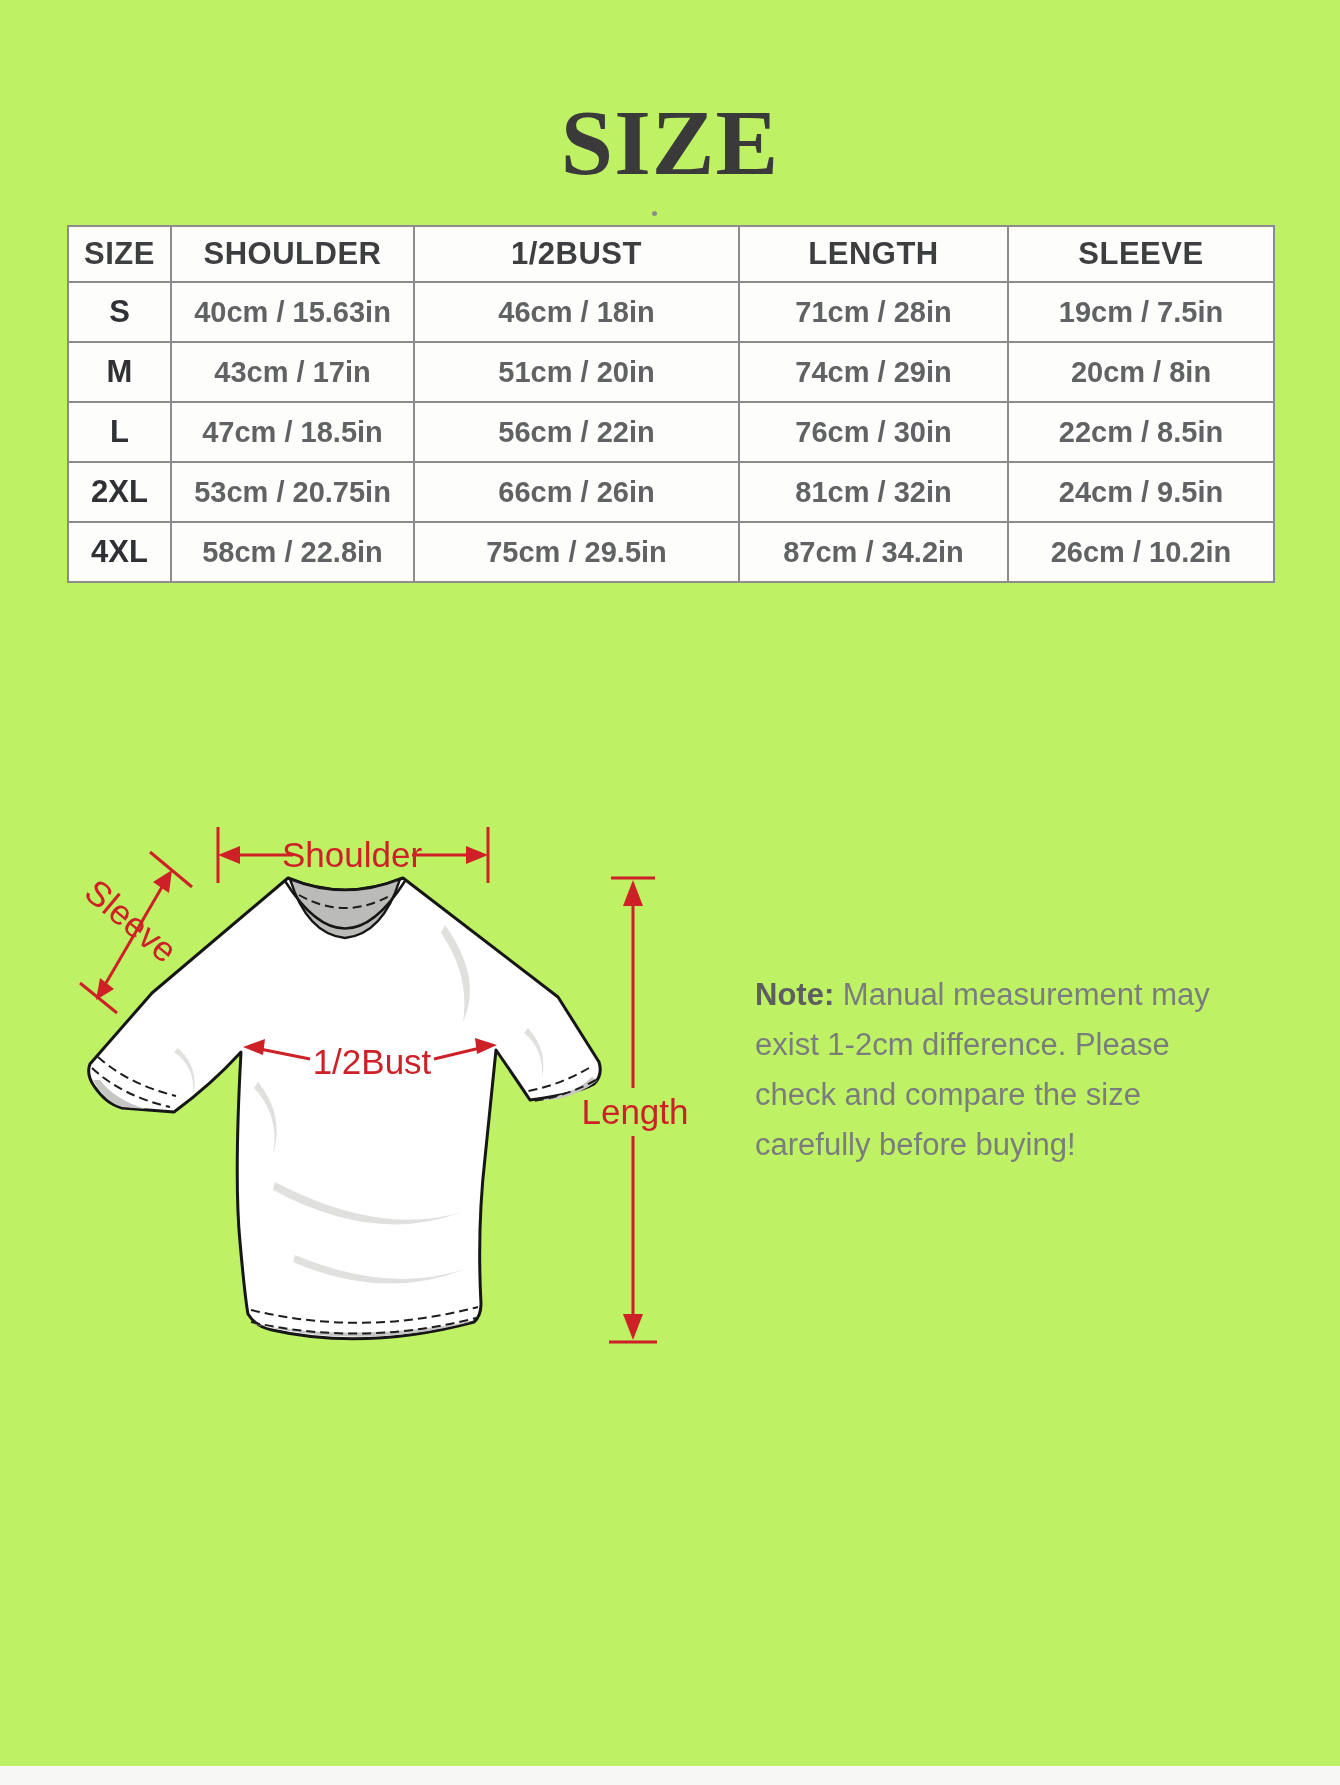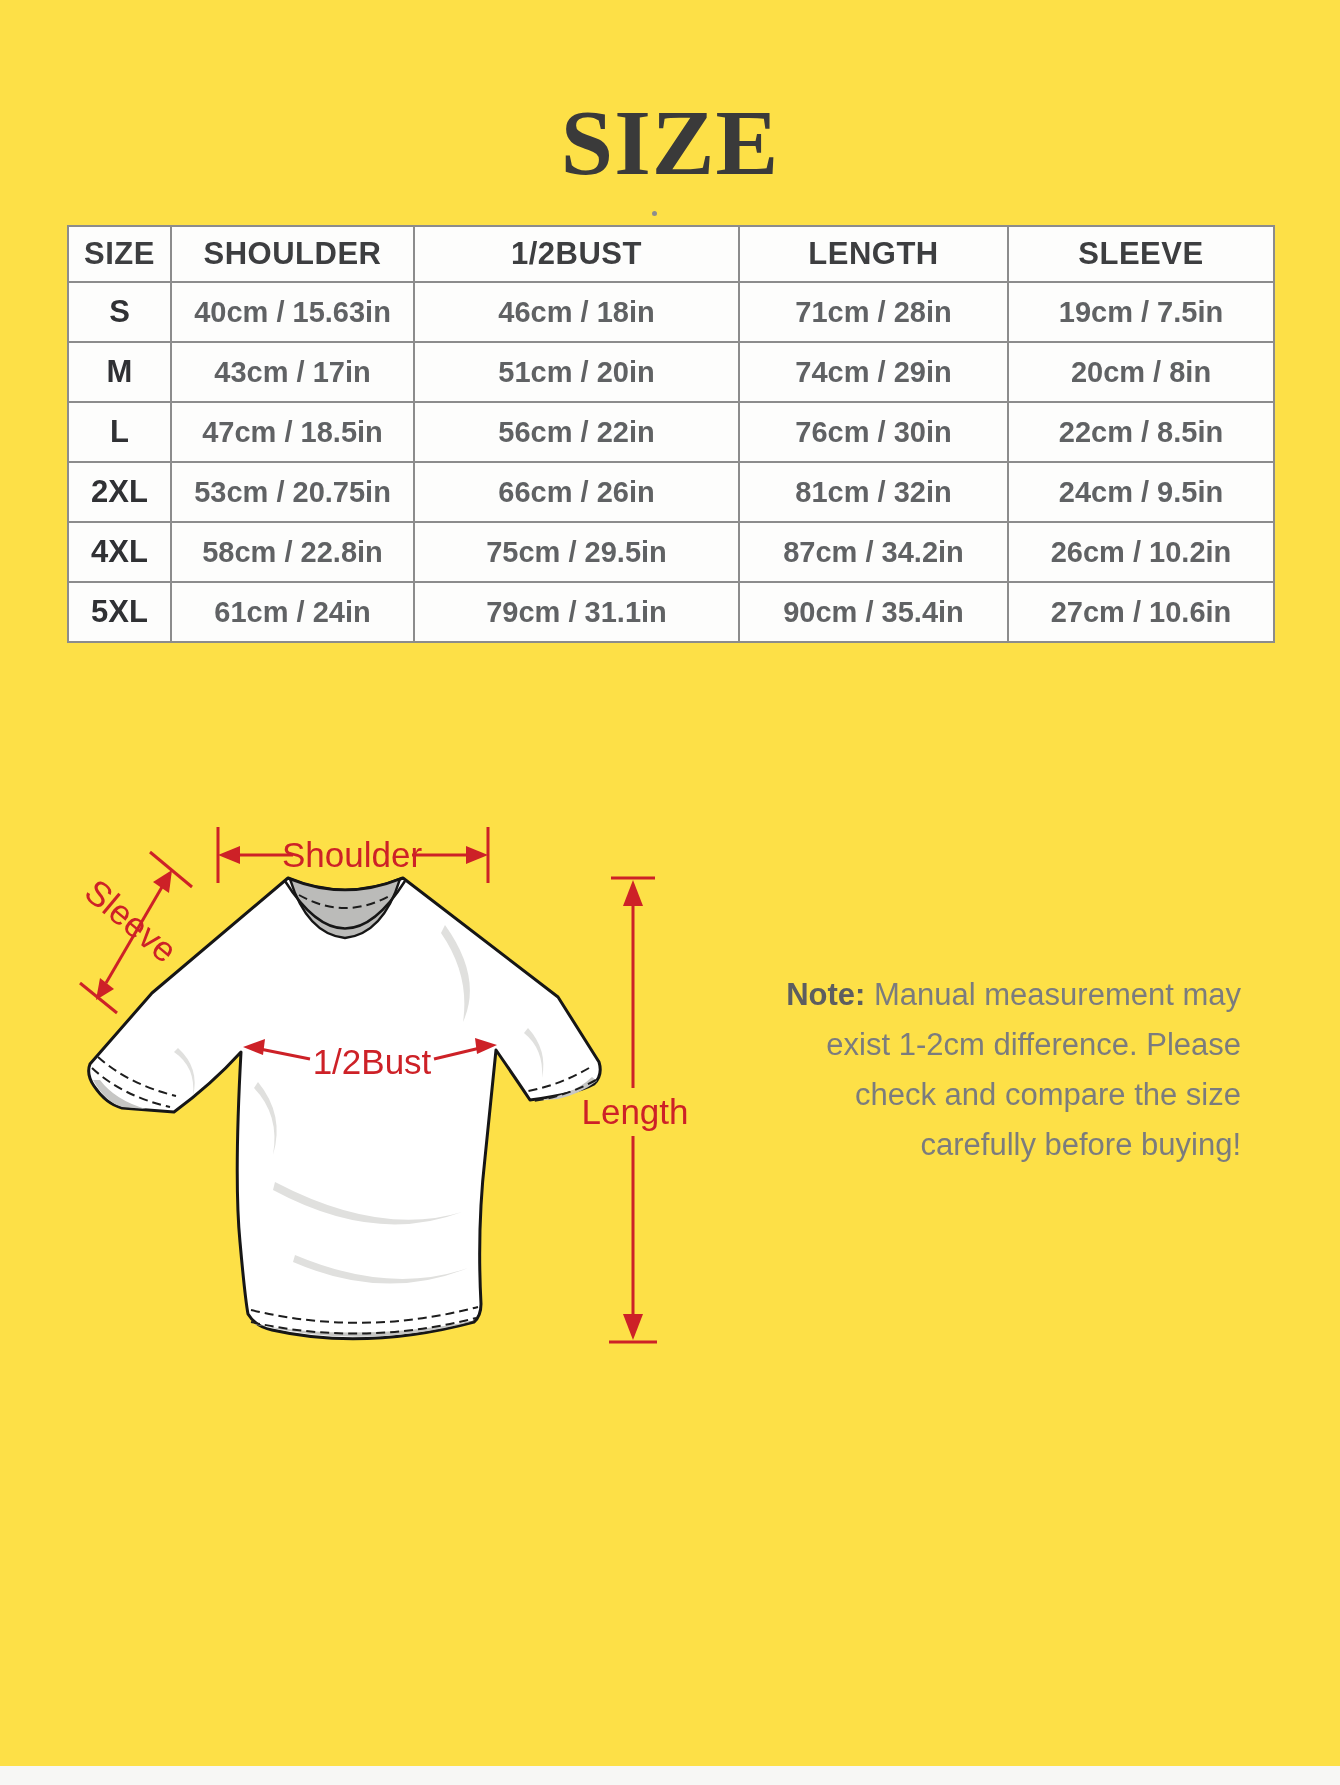--- a/index.html
+++ b/index.html
@@ -1,17 +1,17 @@
 <!DOCTYPE html>
 <html style="--accent: #cd2127;"><head>
 <meta charset="utf-8">
 <style>
   :root{ --accent:#cd2127; }
   html,body{margin:0;padding:0;background:#ffffff;}
-  .page{position:relative;width:1340px;height:1785px;background:#fde047;overflow:hidden;
+  .page{position:relative;width:1340px;height:1785px;background:#bef264;overflow:hidden;
         font-family:"Liberation Sans",sans-serif;}
   .title{position:absolute;left:70px;top:92px;width:1200px;text-align:center;
          font-family:"Liberation Serif",serif;font-weight:bold;font-size:94px;
          color:#3a3a3a;letter-spacing:1px;line-height:100px;}
   .title-dot{position:absolute;left:652px;top:211px;width:5px;height:5px;border-radius:50%;background:#8d8d8d;}
   table.size{position:absolute;left:67px;top:225px;width:1206px;border-collapse:collapse;table-layout:fixed;background:#fdfdfc;}
   table.size th,table.size td{border:2px solid #8c8c8c;text-align:center;vertical-align:middle;
          padding:0;overflow:hidden;white-space:nowrap;}
   table.size thead th{height:54px;font-size:31px;font-weight:bold;color:#3d3e40;letter-spacing:0.5px;}
   table.size tbody td{height:58px;font-size:29px;color:#606264;font-weight:bold;}
@@ -19,21 +19,21 @@
   .diagram-svg{position:absolute;left:60px;top:750px;width:650px;height:620px;}
   .shirt-outline{fill:#ffffff;stroke:#161616;stroke-width:3;stroke-linejoin:round;}
   .seam{fill:none;stroke:#161616;stroke-width:2.5;}
   .stitch{fill:none;stroke:#1d1d1d;stroke-width:2;stroke-dasharray:9 5;}
   .shade{fill:#e0e0de;stroke:none;}
   .graysliver{fill:#c6c6c4;stroke:none;}
   .collar{fill:#bbbbb9;stroke:#161616;stroke-width:2.5;}
   .redline{stroke:var(--accent);stroke-width:3;fill:none;}
   .redfill{fill:var(--accent);stroke:none;}
   .redtext{fill:var(--accent);font-size:35px;font-family:"Liberation Sans",sans-serif;}
-  .note{position:absolute;left:755px;top:970px;width:486px;font-size:31px;line-height:50px;color:#7b7c7e;text-align:right;}
+  .note{position:absolute;left:755px;top:970px;width:486px;font-size:31px;line-height:50px;color:#7b7c7e;}
   .note .note-label{font-weight:bold;color:#5d5e60;}
   .bottom-strip{position:absolute;left:0;top:1766px;width:1340px;height:19px;background:#f7f7f5;}
 </style>
 </head>
 <body>
 
 <div class="page">
 
   <div class="title">SIZE</div>
   <div class="title-dot"></div>
@@ -83,27 +83,20 @@
           <td>66cm / 26in</td>
           <td>81cm / 32in</td>
           <td>24cm / 9.5in</td>
         </tr>
         <tr>
           <td>4XL</td>
           <td>58cm / 22.8in</td>
           <td>75cm / 29.5in</td>
           <td>87cm / 34.2in</td>
           <td>26cm / 10.2in</td>
-        </tr>
-        <tr>
-          <td>5XL</td>
-          <td>61cm / 24in</td>
-          <td>79cm / 31.1in</td>
-          <td>90cm / 35.4in</td>
-          <td>27cm / 10.6in</td>
         </tr>
       </tbody>
     </table>
 
   <svg class="diagram-svg" viewBox="0 0 650 620" xmlns="http://www.w3.org/2000/svg">
 
     <g>
       <path class="shirt-outline" d="M228 128 L92 243 L30 314 Q26 324 34 336 Q46 354 62 358 L114 362
         Q152 334 181 302 Q174 430 180 492 Q185 548 188 564 Q196 577 212 580 Q305 601 414 572
         Q421 566 421 554 Q417 478 425 408 Q433 330 436 300 Q458 332 470 350 Q516 344 534 334

